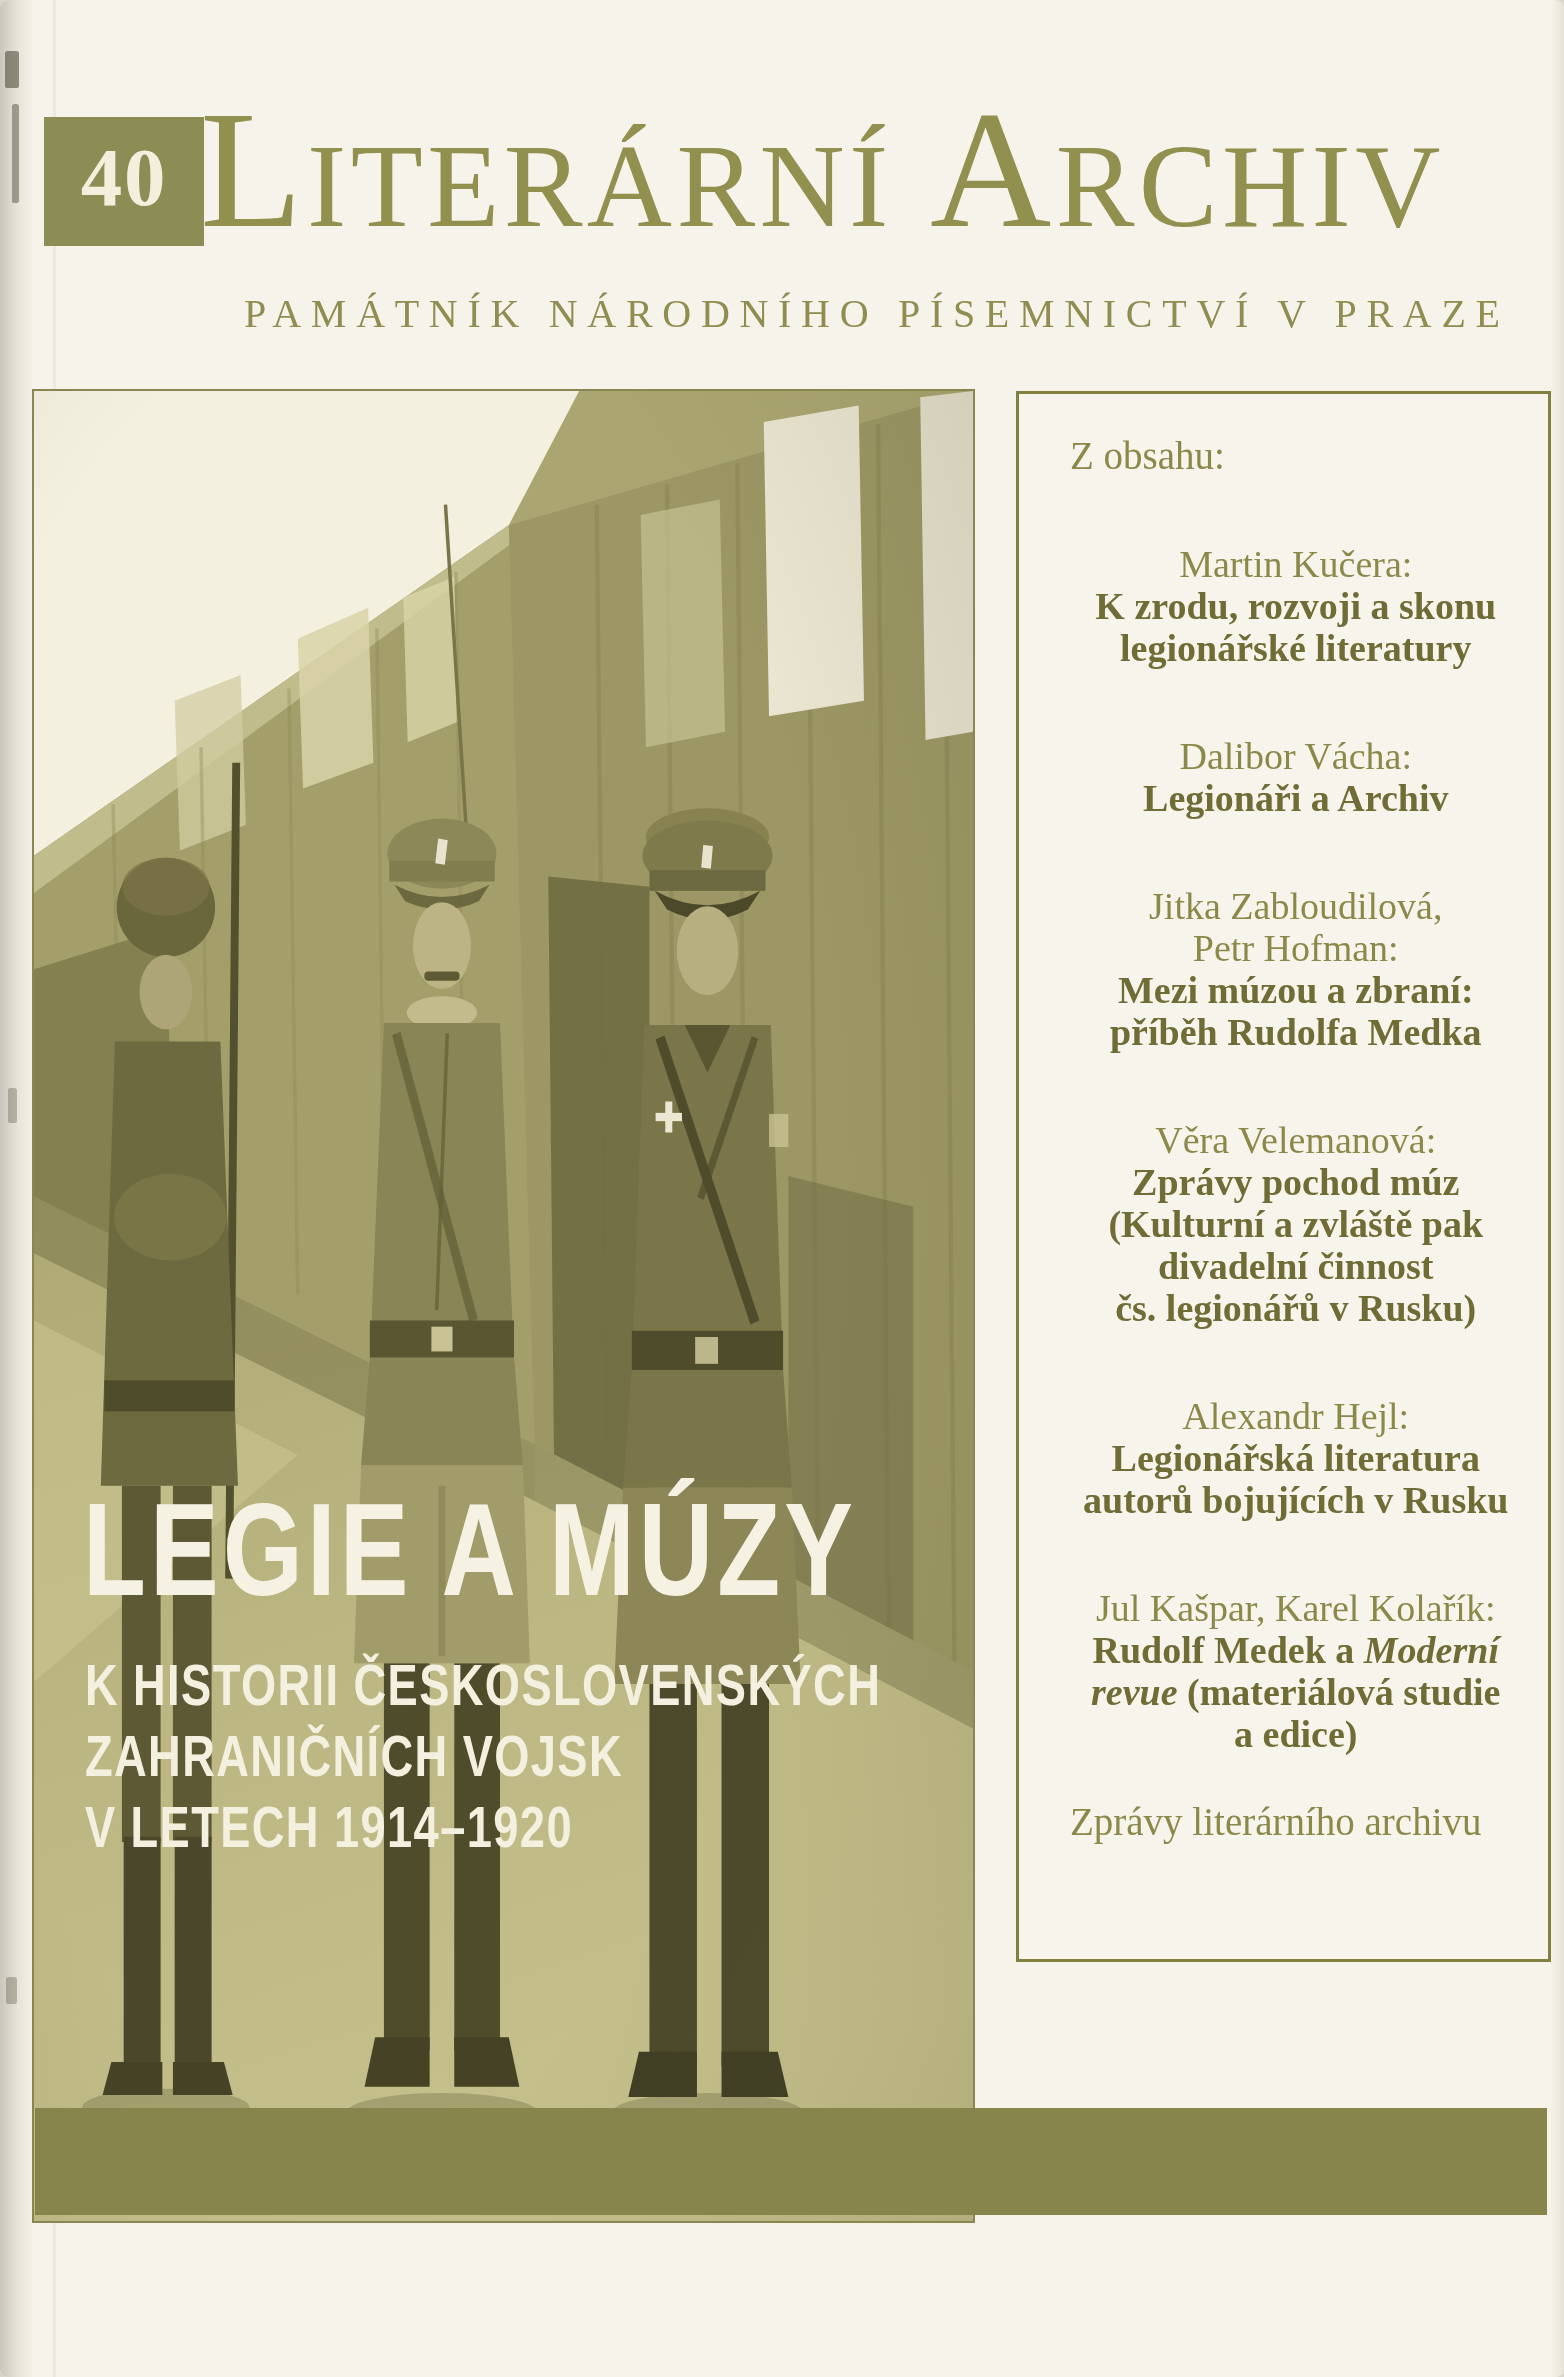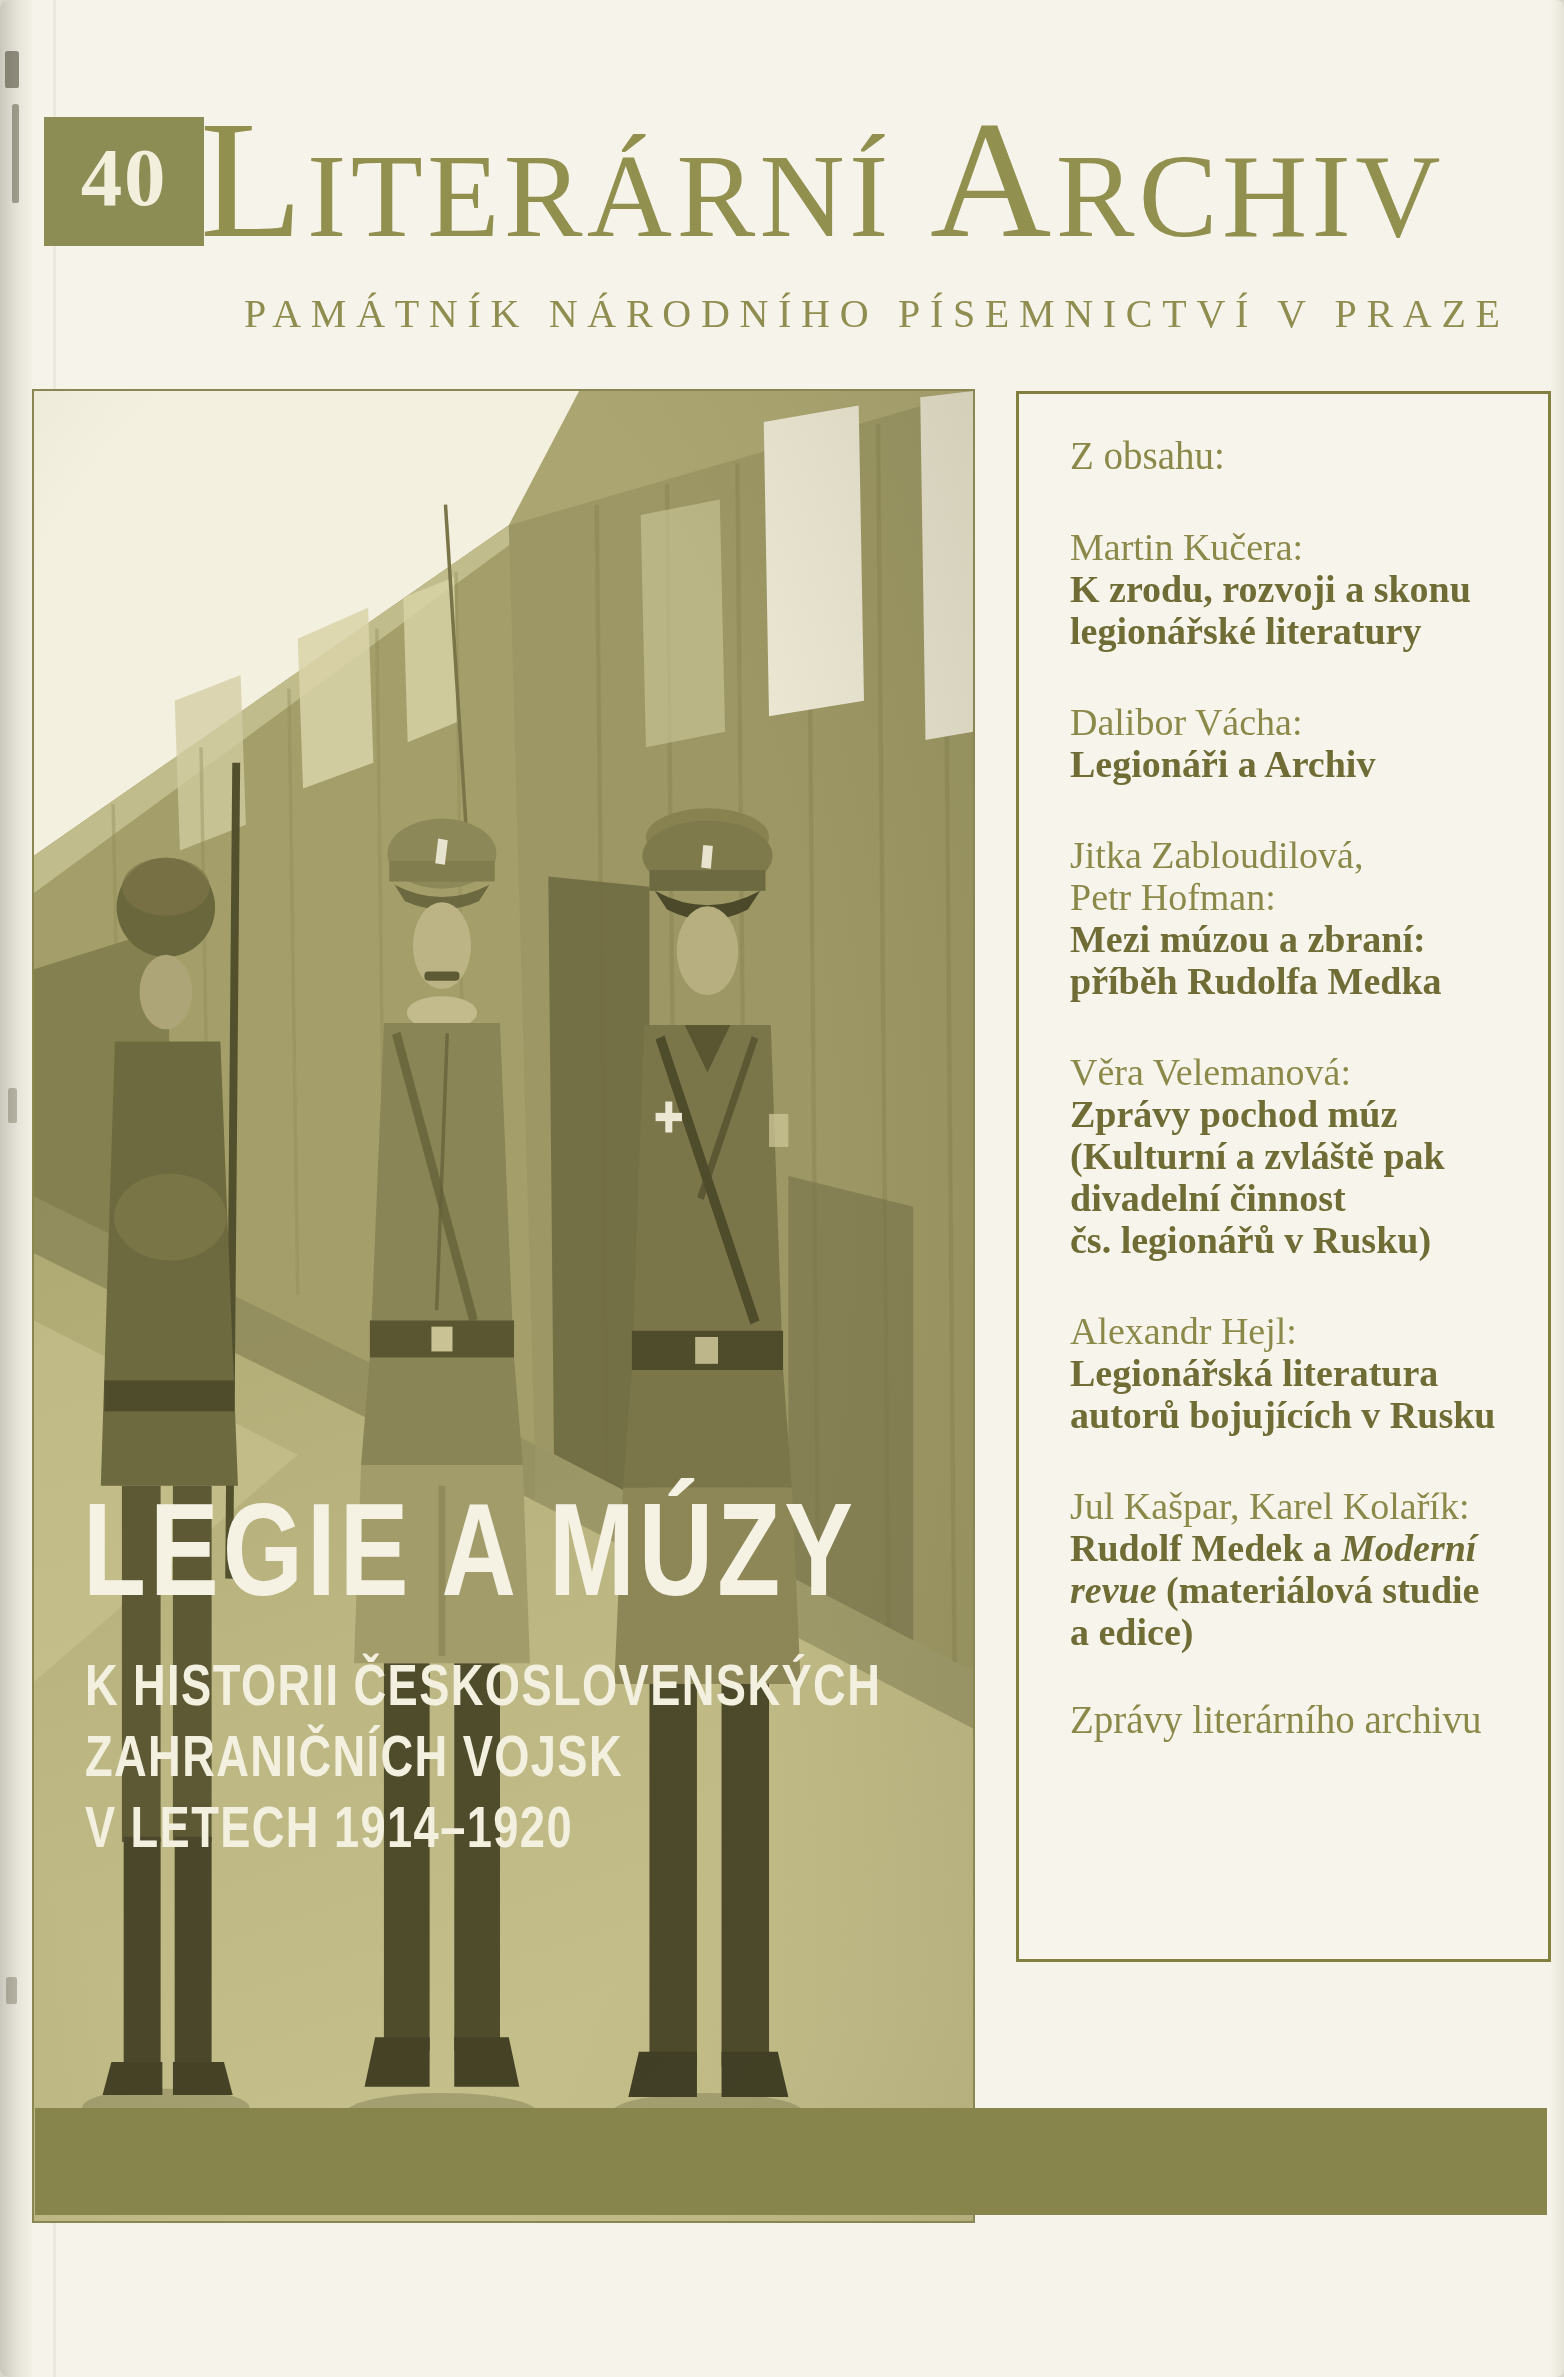--- a/index.html
+++ b/index.html
@@ -30,21 +30,21 @@
     position:absolute;left:44px;top:117px;width:160px;height:129px;
     background:#8c8c55;
     display:flex;align-items:center;justify-content:center;
   }
   .badge span{
     color:#f3efdd;font-size:83px;font-weight:bold;
     letter-spacing:1.8px;padding-bottom:8.8px;
   }
   
   .title{
-    position:absolute;left:200px;top:95px;width:1360px;
+    position:absolute;left:200px;top:85px;width:1360px;
     font-size:168px;line-height:1;
     font-variant:small-caps;
     letter-spacing:4.4px;
     color:#92904f;
     white-space:nowrap;
   }
   .subtitle{
     position:absolute;left:244px;top:290px;width:1325px;
     font-size:40px;letter-spacing:9.7px;
     color:#8f8d50;white-space:nowrap;
@@ -75,21 +75,21 @@
   
   .contents-box{
     position:absolute;left:1016px;top:391px;width:535px;height:1571px;
     border:3.5px solid #82803f;box-sizing:border-box;
     background:#f7f4eb;
     padding:41px 26.5px 0 51px;
   }
   .contents-heading{
     font-size:39px;line-height:42px;color:#8b8949;
   }
-  .entry{margin-top:49px;}
+  .entry{margin-top:66px;text-align:center;}
   .author{font-size:38px;line-height:42px;color:#8b8949;}
   .btitle{font-size:38px;line-height:42px;font-weight:bold;color:#6f6d35;}
   .btitle .it{font-style:italic;}
   .contents-footer{
     margin-top:46px;font-size:39px;line-height:42px;color:#8b8949;
   }
   
   .bottom-bar{
     position:absolute;left:35px;top:2108px;width:1512px;height:107px;
     background:#87854c;

